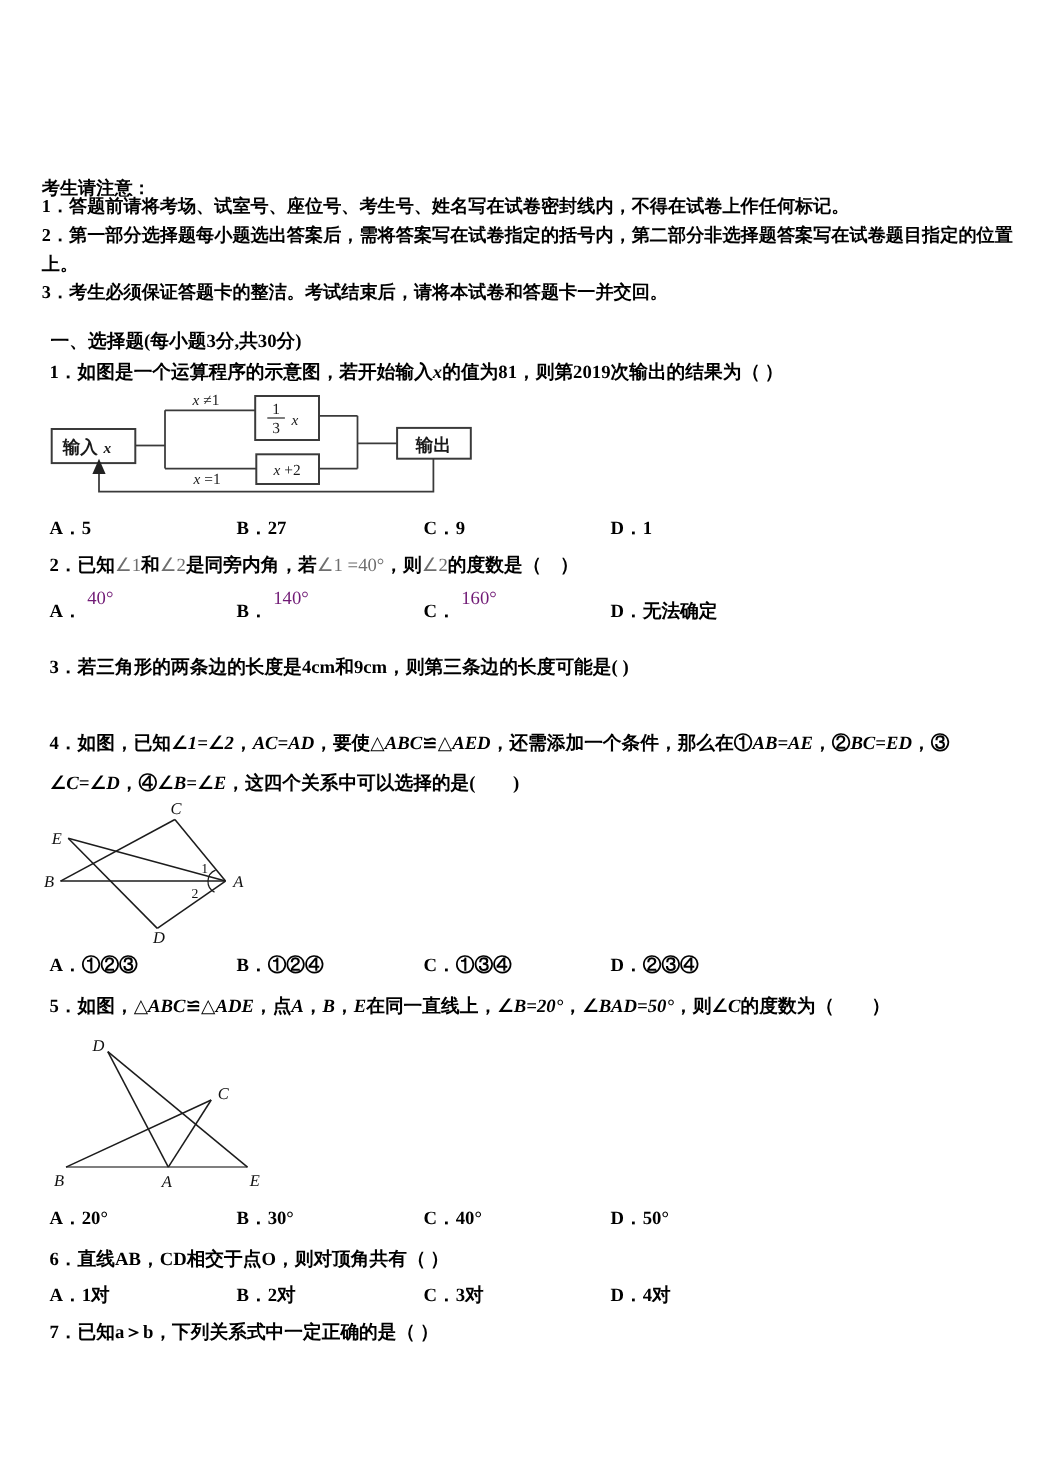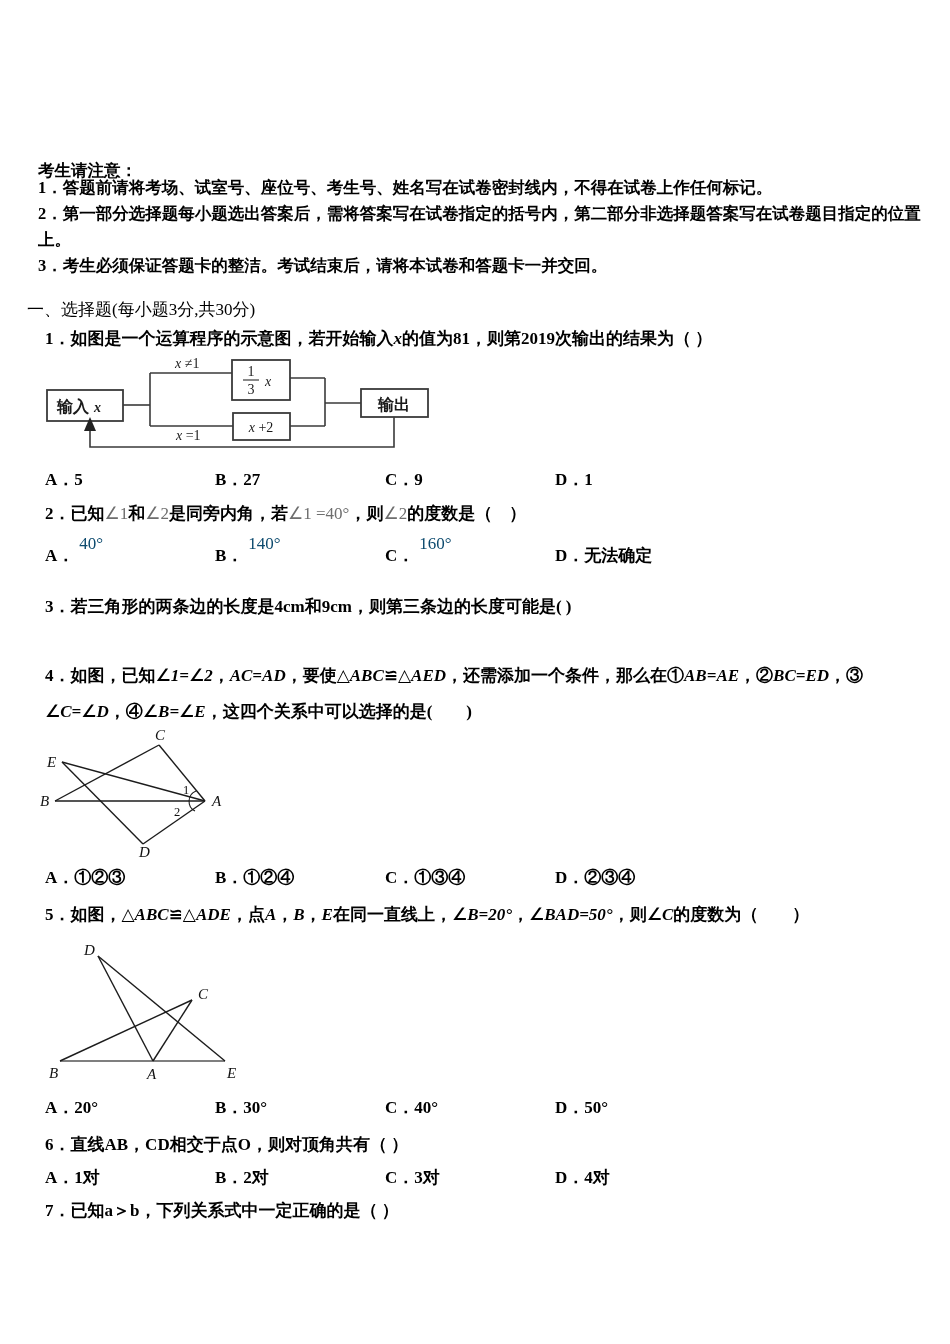--- a/index.html
+++ b/index.html
@@ -6,30 +6,30 @@
   .page{position:relative;width:950px;height:1344px;background:#ffffff;overflow:hidden;
         font-family:"Liberation Serif",serif;color:#000;}
   .abs{position:absolute;}
   .title{top:103px;left:0;width:950px;text-align:center;
          font-family:"Liberation Sans",sans-serif;font-weight:700;font-size:24px;letter-spacing:0.5px;}
   .h16{font-size:16.5px;line-height:26px;font-weight:600;}
   .noticeH{top:148px;left:38px;margin-top:10px;}
   .note1{top:175px;left:38px;width:890px;}
   .note2{top:201px;left:38px;width:887px;}
   .note3{top:253px;left:38px;width:890px;}
-  .section{top:298px;left:27px;font-size:17px;font-weight:400;text-align:center;}
+  .section{top:298px;left:46px;font-size:17px;font-weight:700;text-align:center;}
   .qline{left:45px;width:890px;font-size:17px;line-height:25px;}
   .optrow{left:0;width:950px;height:26px;font-size:17px;font-weight:600;}
   .opt{position:absolute;top:0;white-space:nowrap;}
   .o1{left:45px}.o2{left:215px}.o3{left:385px}.o4{left:555px}
   .seg-n{font-weight:600;}
   .seg-c{font-weight:600;}
   .seg-m{font-family:"Liberation Serif","DejaVu Sans",serif;font-style:italic;font-weight:600;}
   .seg-g{font-family:"Liberation Serif","DejaVu Sans",serif;font-style:normal;font-weight:400;color:#6e6e6e;}
-  .raised{position:relative;top:-12px;color:#0c4a6e;font-weight:400;margin-left:5px;font-size:17px;
+  .raised{position:relative;top:-12px;color:#701a75;font-weight:400;margin-left:5px;font-size:17px;
           font-family:"Liberation Serif",serif;}
   svg{overflow:visible;}
   .fcline{stroke:#3a3a3a;stroke-width:1.6;fill:none;}
   .fcbox{stroke:#3a3a3a;stroke-width:1.8;fill:none;}
   .fctext{font-family:"Liberation Serif",serif;font-size:16px;font-weight:600;fill:#1a1a1a;}
   .fcmath{font-family:"Liberation Serif","DejaVu Sans",serif;font-size:14px;fill:#1a1a1a;}
   .figline{stroke:#1c1c1c;stroke-width:1.4;fill:none;}
   .figlab{font-family:"Liberation Serif",serif;font-style:italic;font-size:15px;fill:#111;}
   .fignum{font-family:"Liberation Serif",serif;font-size:12.5px;fill:#111;}
   .it{font-style:italic;}

